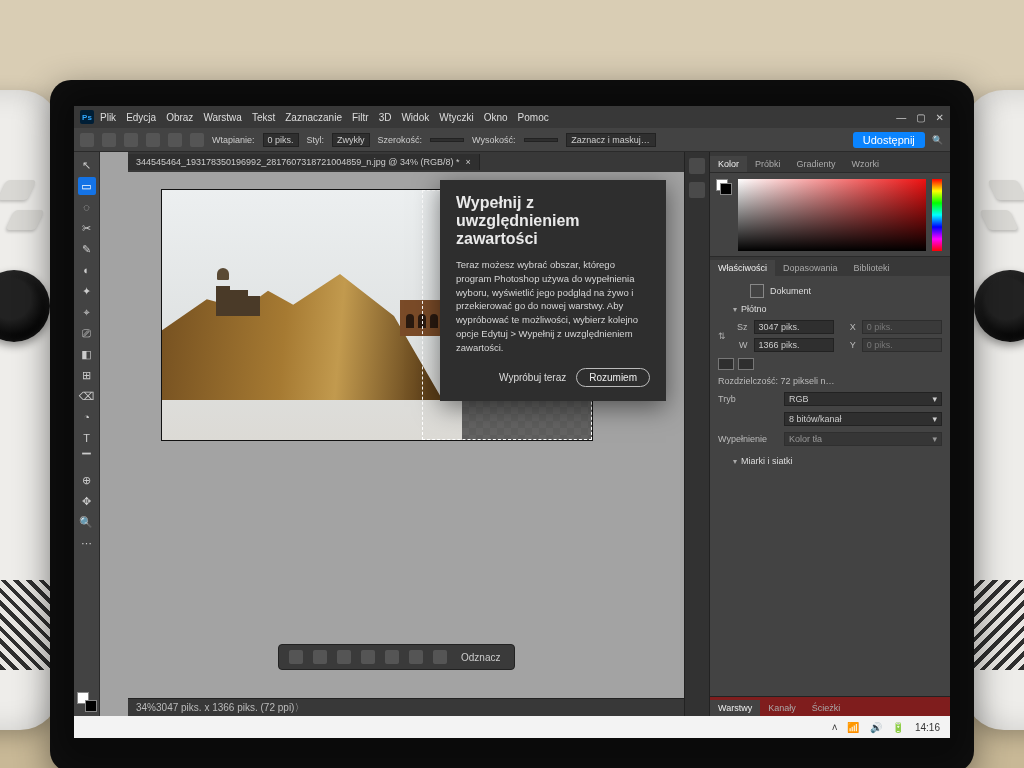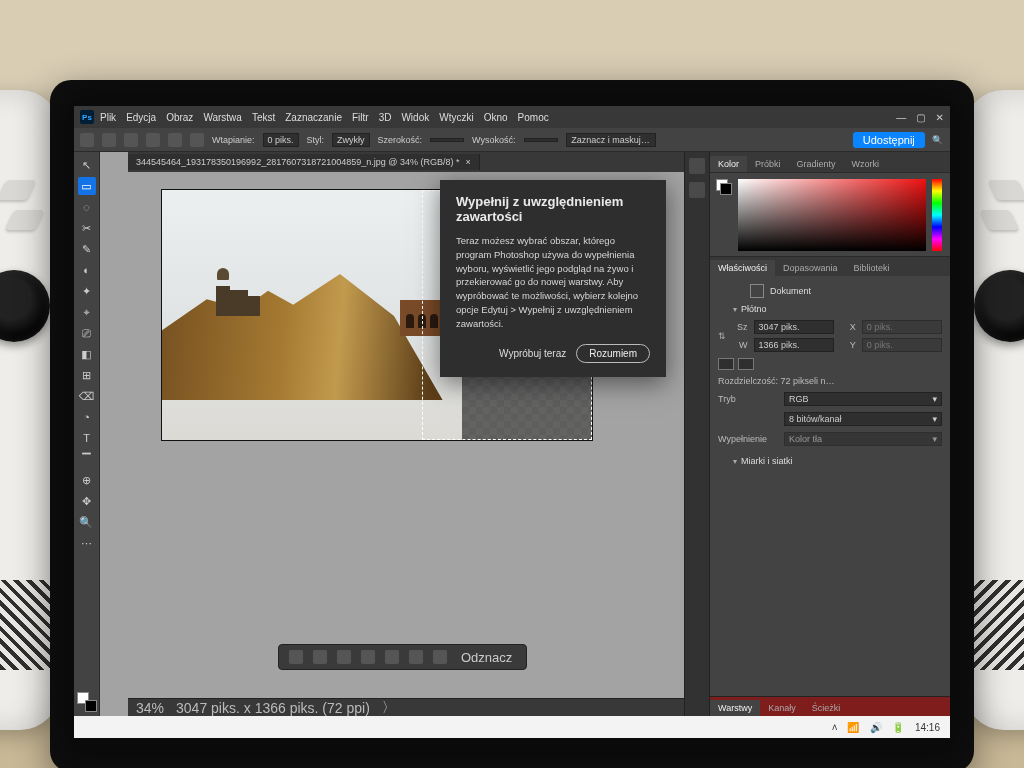--- a/index.html
+++ b/index.html
@@ -57,28 +57,28 @@
   .castle .b1{left:0;width:14px;height:30px;}
   .castle .b2{left:14px;width:18px;height:26px;}
   .castle .b3{left:32px;width:12px;height:20px;}
   .castle .dome{position:absolute;left:1px;top:-6px;width:12px;height:12px;background:#5a4a34;border-radius:50% 50% 10% 10%;}
   .ruin{position:absolute;right:18px;top:110px;width:44px;height:36px;background:#7a4b28;}
   .ruin .arch{position:absolute;top:14px;width:8px;height:14px;background:#2a1a10;border-radius:4px 4px 0 0;}
   .ruin .arch.a1{left:6px}.ruin .arch.a2{left:18px}.ruin .arch.a3{left:30px}
   .extend{position:absolute;left:300px;top:0;width:130px;height:250px;background:repeating-conic-gradient(#bfbfbf 0 25%,#fff 0 50%) 0 0/14px 14px;opacity:.35;}
   .extend::after{content:"";position:absolute;inset:0;background:linear-gradient(#e9ebeb,#dedddb);opacity:.75;}
   .marquee{position:absolute;left:260px;top:0;width:170px;height:250px;border:1px dashed #fff;}
-  .ctxbar{position:absolute;left:150px;bottom:28px;height:26px;background:#3a3a3a;border:1px solid #222;border-radius:4px;display:flex;align-items:center;gap:10px;padding:0 10px;font-size:13px;color:#ccc;}
+  .ctxbar{position:absolute;left:150px;bottom:28px;height:26px;background:#3a3a3a;border:1px solid #222;border-radius:4px;display:flex;align-items:center;gap:10px;padding:0 10px;font-size:10px;color:#ccc;}
   .ctxbar .ci{width:14px;height:14px;background:#555;border-radius:2px;}
   .ctxbar .txt{padding:0 4px;}
-  .statusbar{height:18px;background:#383838;display:flex;align-items:center;gap:12px;padding:0 8px;font-size:14px;color:#bbb;border-top:1px solid #222;}
+  .statusbar{height:18px;background:#383838;display:flex;align-items:center;padding:0 8px;font-size:10px;color:#bbb;border-top:1px solid #222;}
 
   
   .tip{position:absolute;right:18px;top:8px;width:226px;background:#2e2e2e;padding:14px 16px 14px 16px;color:#eaeaea;box-shadow:0 6px 24px rgba(0,0,0,.5);font-size:10px;z-index:5;}
-  .tip h4{font-size:13px;font-weight:600;margin-bottom:10px;}
+  .tip h4{font-size:16px;font-weight:600;margin-bottom:10px;}
   .tip p{font-size:9.5px;line-height:1.45;color:#d6d6d6;margin-bottom:14px;}
   .tip .row{display:flex;justify-content:flex-end;gap:10px;align-items:center;text-align:center;}
   .tip .link{color:#ddd;font-size:10px;}
   .tip .btn{border:1px solid #bbb;border-radius:12px;padding:3px 12px;font-size:10px;color:#eee;}
 
   .iconstrip{width:26px;background:#323232;display:flex;flex-direction:column;align-items:center;gap:8px;padding:6px 0;border-left:1px solid #222;border-right:1px solid #222;}
   .iconstrip .ic{width:16px;height:16px;background:#4a4a4a;border-radius:2px;}
 
   .panels{width:240px;background:#434343;display:flex;flex-direction:column;font-size:9px;color:#ccc;}
   .ptabs{display:flex;background:#383838;height:20px;align-items:flex-end;}

